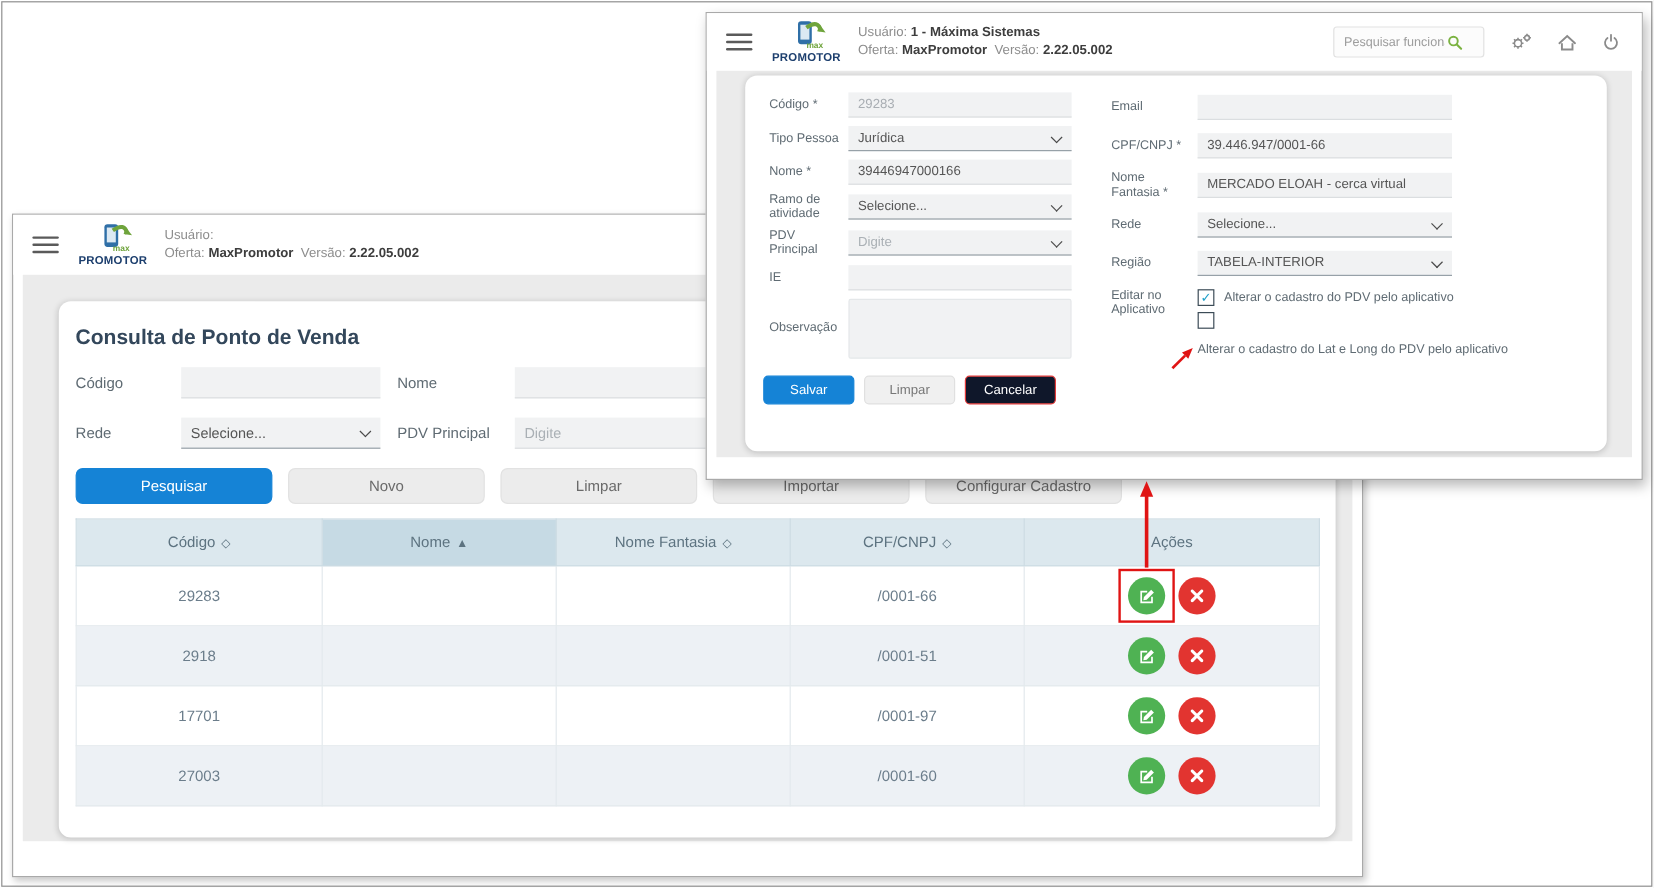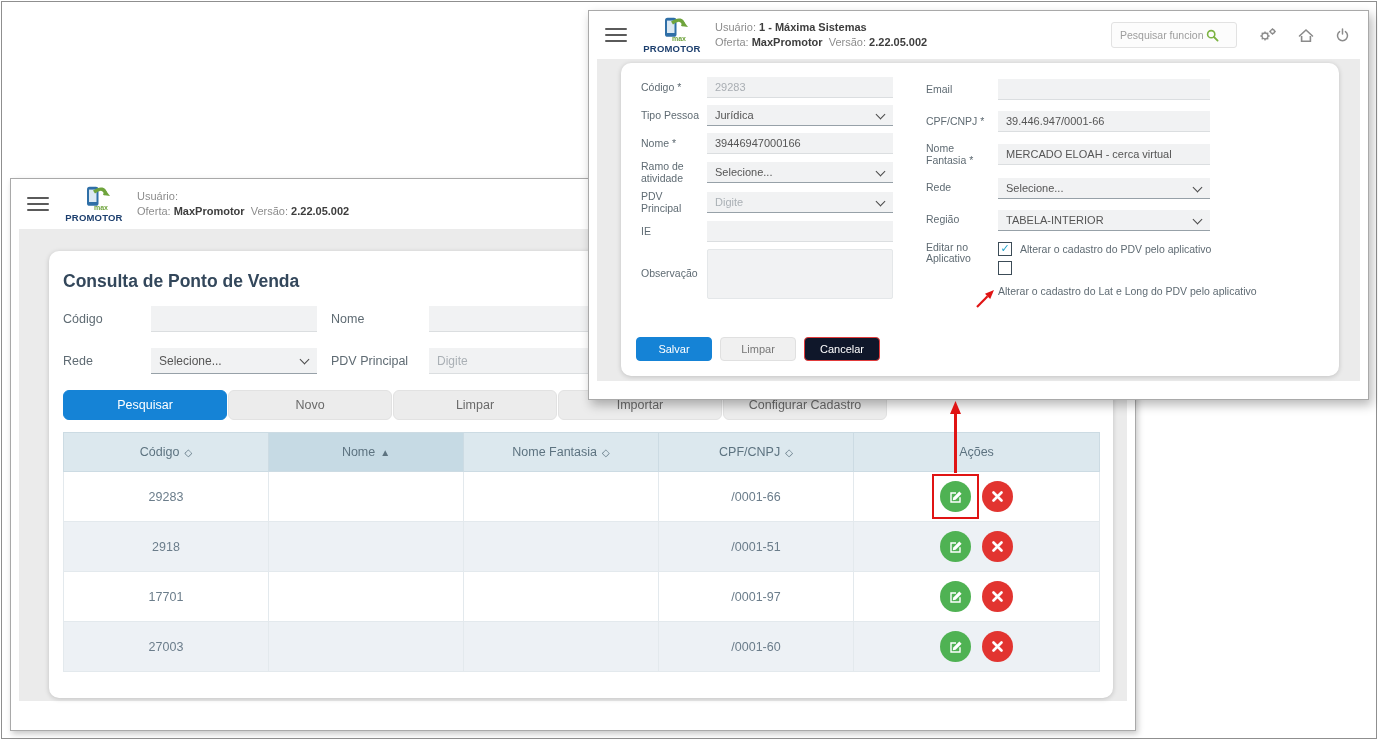--- a/index.html
+++ b/index.html
@@ -52,21 +52,21 @@
           align-items:center;padding:0 20px 0 8px;font-size:12px;color:#555;box-sizing:border-box;cursor:pointer;}
   .select::after{content:"";position:absolute;right:9px;top:8px;width:6px;height:6px;
           border-right:1.6px solid #4a4a4a;border-bottom:1.6px solid #4a4a4a;transform:rotate(45deg);}
   .ph{color:#aab0b5;}
   .dis{color:#a9aeb3;}
 
   
   .filters{display:grid;grid-template-columns:88px 166px 112px 1fr;row-gap:16px;align-items:center;
            margin:14px 16px 0 14px;}
   
-  .btnrow{display:flex;gap:1px;margin:16px 14px 0;}
+  .btnrow{display:flex;gap:13px;margin:16px 14px 0;}
   .btn{width:164px;height:30px;border-radius:6px;border:1px solid #e2e2e2;background:#ececec;color:#6a6a6a;
        font-size:12.5px;font-family:inherit;cursor:pointer;}
   .btn.primary{background:#1583d6;border-color:#1583d6;color:#fff;}
 
   
   table{margin:12px 14px 0;border-collapse:collapse;width:1036px;table-layout:fixed;font-size:12.5px;}
   thead th{height:36px;background:#dce8ee;color:#5d7380;font-weight:normal;border:1px solid #ccdbe3;cursor:pointer;}
   thead th.sorted{background:#c6dae4;}
   thead th .sort-ic{margin-left:5px;font-size:10px;color:#5d7380;}
   tbody td{height:47px;text-align:center;color:#6b7d8b;border:1px solid #e3e9ed;background:#fff;}
@@ -88,21 +88,21 @@
   .obs{height:48px;background:#f1f2f3;border:1px solid #e4e7e9;border-radius:2px;}
   .cbwrap{position:relative;}
   .cbrow{display:flex;align-items:center;gap:8px;white-space:nowrap;}
   .cb{width:12px;height:12px;border:1.4px solid #3c4c57;background:#fff;display:inline-flex;align-items:center;
       justify-content:center;font-size:11px;font-weight:bold;color:#1fa0c9;flex:0 0 auto;cursor:pointer;}
   .cbl{font-size:10.5px;color:#5f6b73;}
   .cb2{margin-top:5px;}
   .cbl2{font-size:10.5px;color:#5f6b73;margin-top:6px;white-space:nowrap;}
   .btnrow2{display:flex;gap:8px;margin:14px 0 0 15px;}
   .btn2{width:76px;height:24px;border-radius:4px;border:1px solid #e0e0e0;background:#f0f0f0;color:#777;
-        font-size:11px;font-family:inherit;cursor:pointer;margin-top:24px;}
+        font-size:11px;font-family:inherit;cursor:pointer;}
   .btn2.blue{background:#1583d6;border-color:#1583d6;color:#fff;}
   .btn2.red{background:#0f172a;border-color:#e23b3b;color:#fff;}
 
   
   #annot{position:absolute;inset:0;z-index:100;pointer-events:none;}
 </style>
 </head>
 <body>
 
 <div class="outer-frame"></div>

